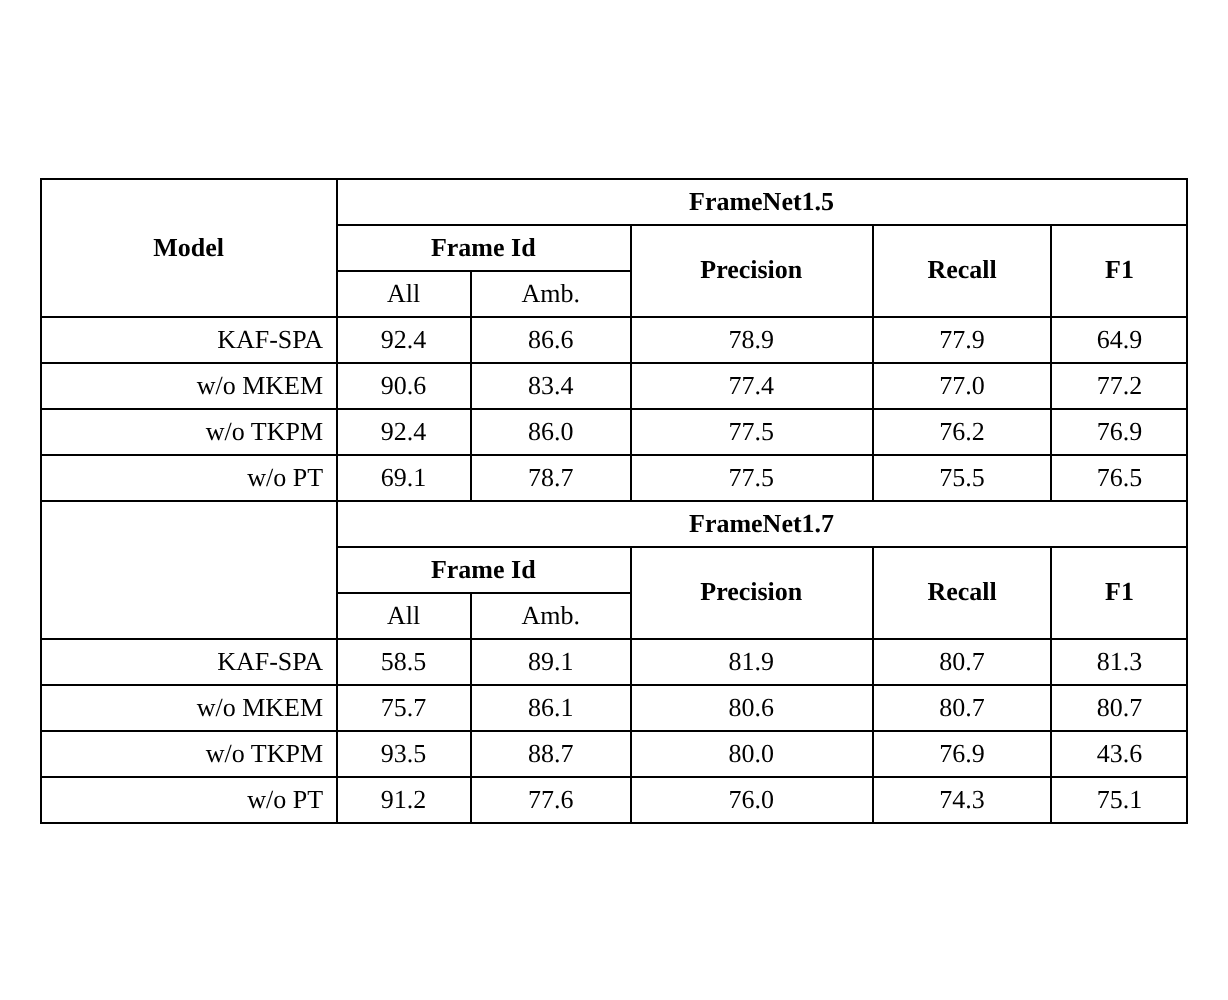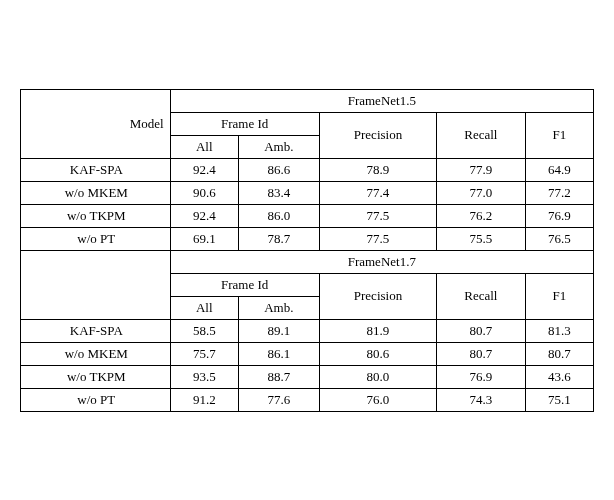--- a/index.html
+++ b/index.html
@@ -20,29 +20,29 @@
     table {
       border-collapse: collapse;
       width: 100%;
     }
     td, th {
       border: 1px solid #000;
       padding: 3px 6px;
       text-align: center;
     }
     .model-cell {
-      text-align: right;
+      text-align: center;
       font-weight: normal;
     }
     .header-bold {
-      font-weight: normal;
+      font-weight: bold;
       margin-left: 24px;
     }
     .left-align {
-      text-align: center;
+      text-align: right;
       padding-left: 8px;
     }
   </style>
 </head>
 <body>
 
 <div class="table-wrapper">
   <table>
 
     <tbody>

